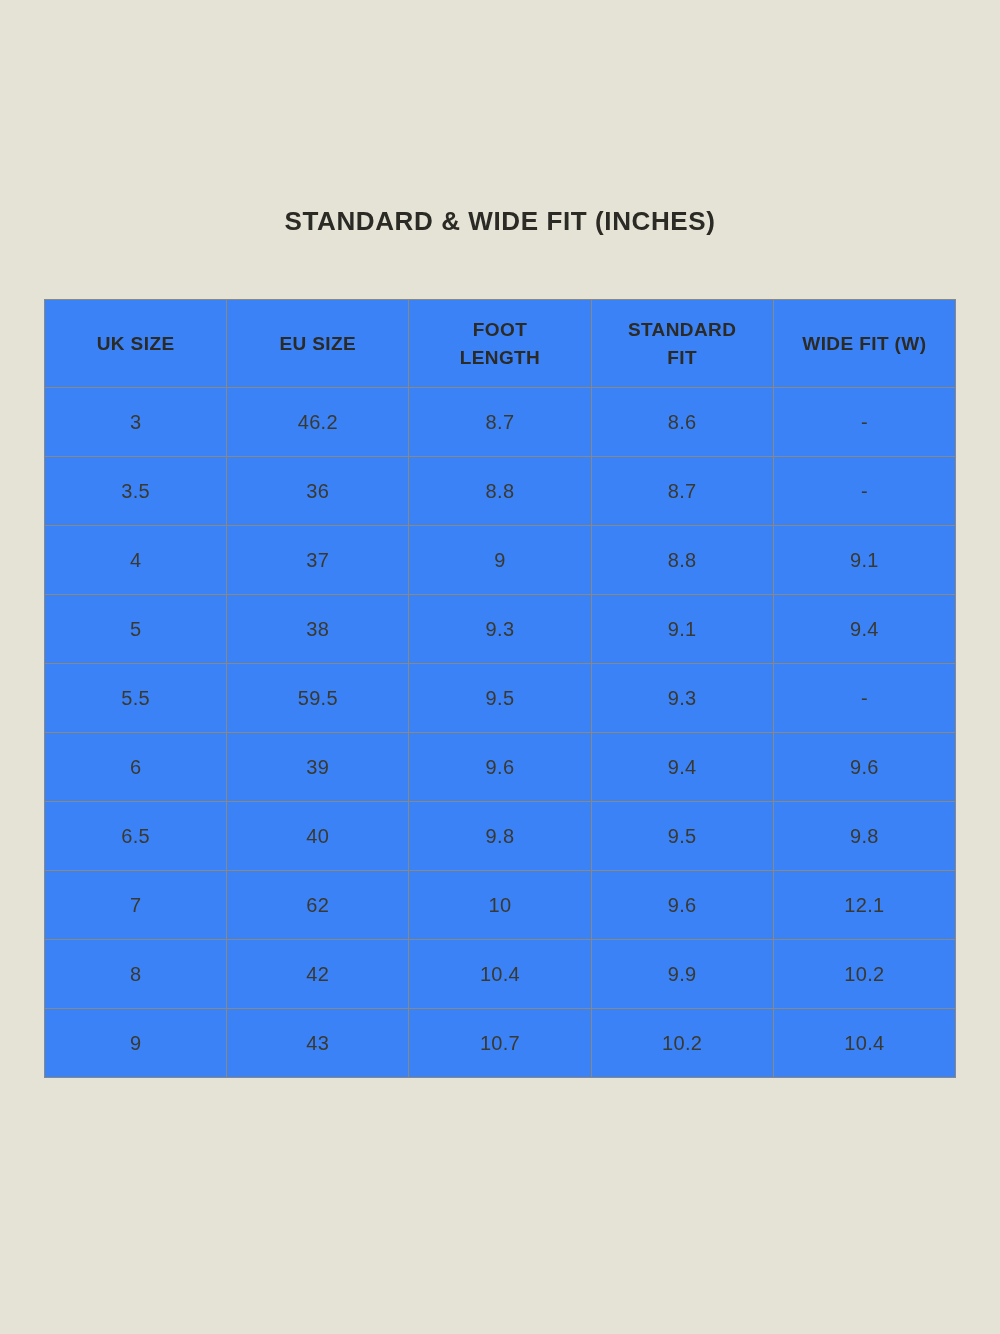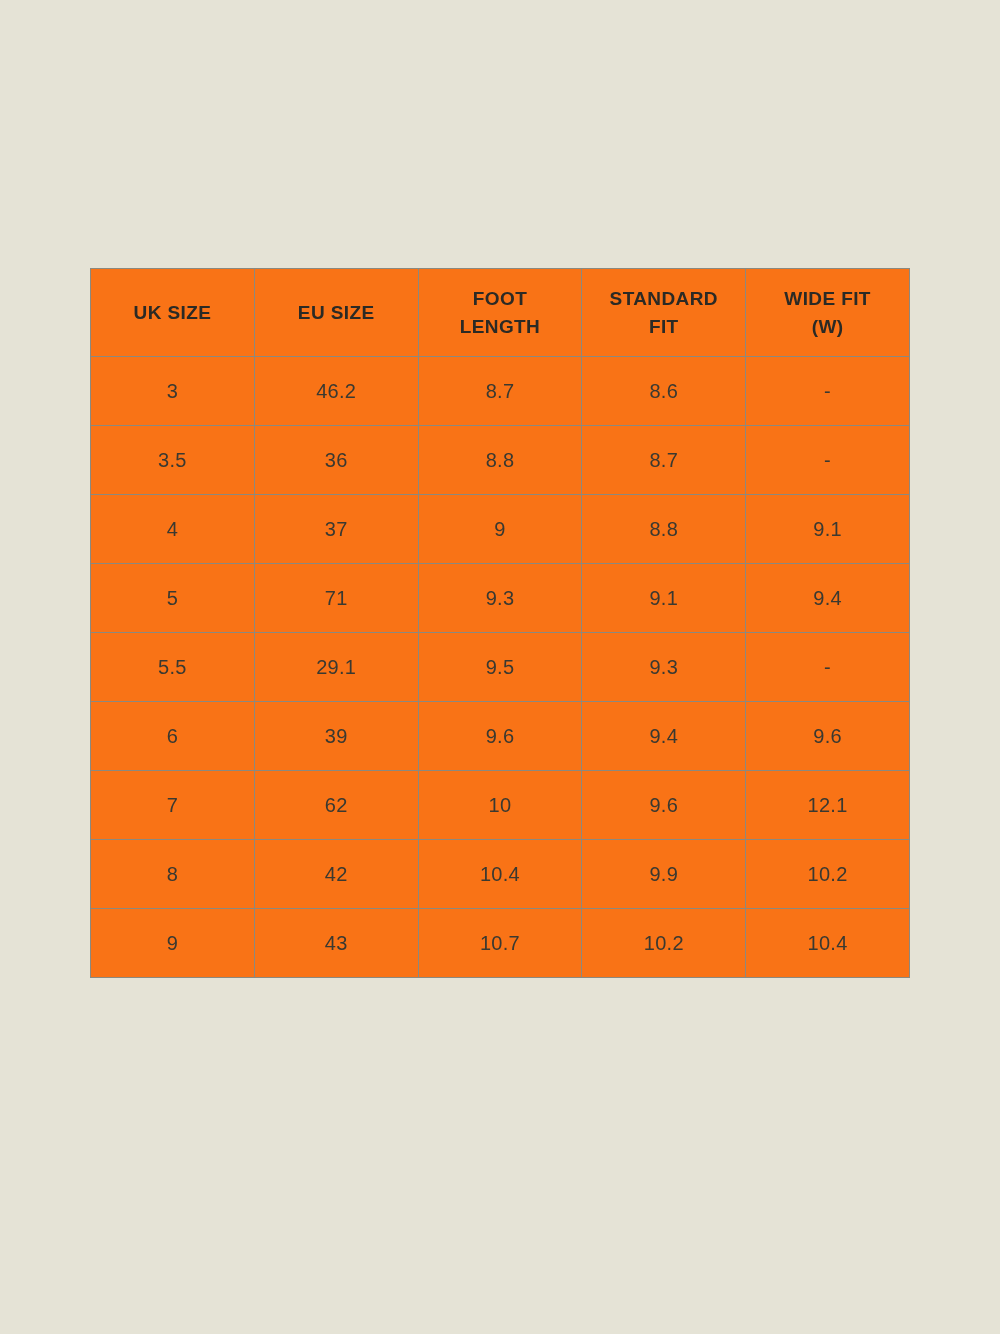--- a/index.html
+++ b/index.html
@@ -24,25 +24,25 @@
 
   .page-title {
     text-align: center;
     font-size: 26px;
     font-weight: 700;
     letter-spacing: 0.6px;
     color: #2b2a25;
   }
 
   table.size-chart {
-    width: 820px;
+    width: 912px;
     margin: 62px auto 0 auto;
     border-collapse: collapse;
     table-layout: fixed;
-    background: #f97316;
+    background: #3b82f6;
   }
 
   table.size-chart th,
   table.size-chart td {
     border: 1px solid #8b897f;
     text-align: center;
     vertical-align: middle;
   }
 
   table.size-chart th {
@@ -61,20 +61,21 @@
     font-weight: 400;
     letter-spacing: 0.3px;
     color: #3a3931;
   }
 </style>
 </head>
 <body>
 
 <div class="page">
 
+  <h1 class="page-title">STANDARD &amp; WIDE FIT (INCHES)</h1>
 
   <table class="size-chart">
     <thead>
       <tr>
         <th>UK SIZE</th>
         <th>EU SIZE</th>
         <th>FOOT LENGTH</th>
         <th>STANDARD FIT</th>
         <th>WIDE FIT (W)</th>
       </tr>
@@ -96,38 +97,45 @@
         </tr>
         <tr>
           <td>4</td>
           <td>37</td>
           <td>9</td>
           <td>8.8</td>
           <td>9.1</td>
         </tr>
         <tr>
           <td>5</td>
-          <td>71</td>
+          <td>38</td>
           <td>9.3</td>
           <td>9.1</td>
           <td>9.4</td>
         </tr>
         <tr>
           <td>5.5</td>
-          <td>29.1</td>
+          <td>59.5</td>
           <td>9.5</td>
           <td>9.3</td>
           <td>-</td>
         </tr>
         <tr>
           <td>6</td>
           <td>39</td>
           <td>9.6</td>
           <td>9.4</td>
           <td>9.6</td>
+        </tr>
+        <tr>
+          <td>6.5</td>
+          <td>40</td>
+          <td>9.8</td>
+          <td>9.5</td>
+          <td>9.8</td>
         </tr>
         <tr>
           <td>7</td>
           <td>62</td>
           <td>10</td>
           <td>9.6</td>
           <td>12.1</td>
         </tr>
         <tr>
           <td>8</td>

